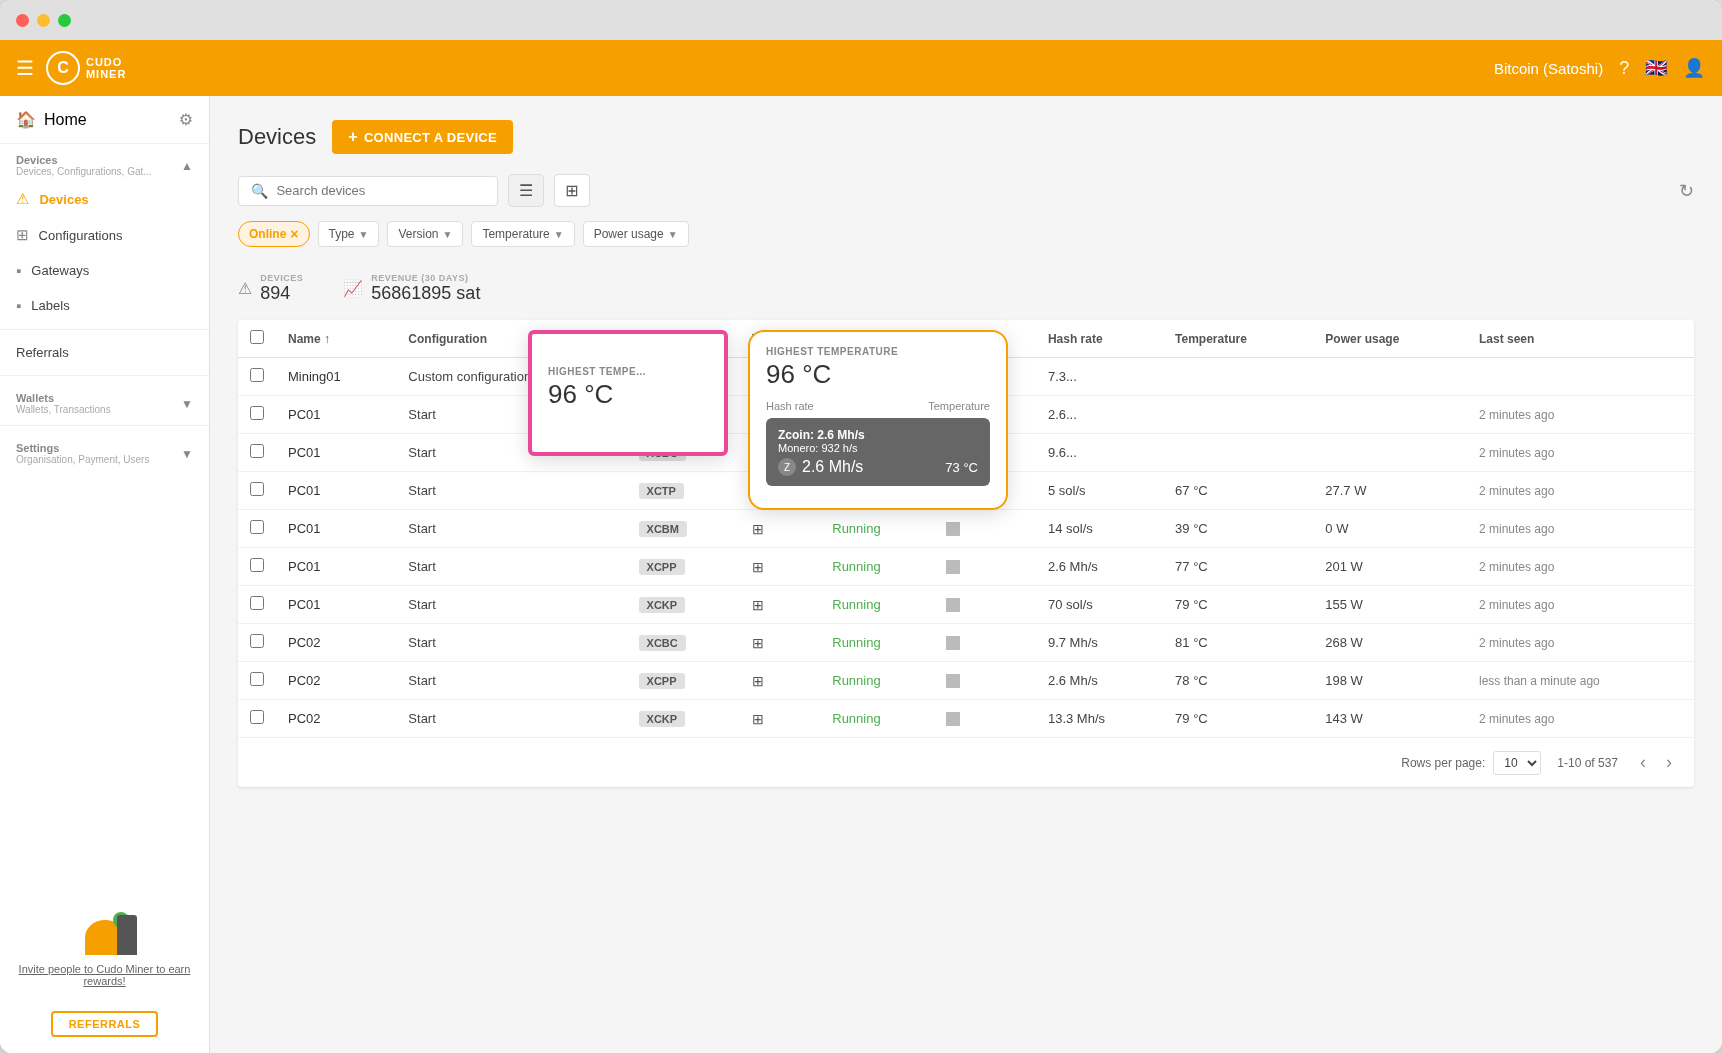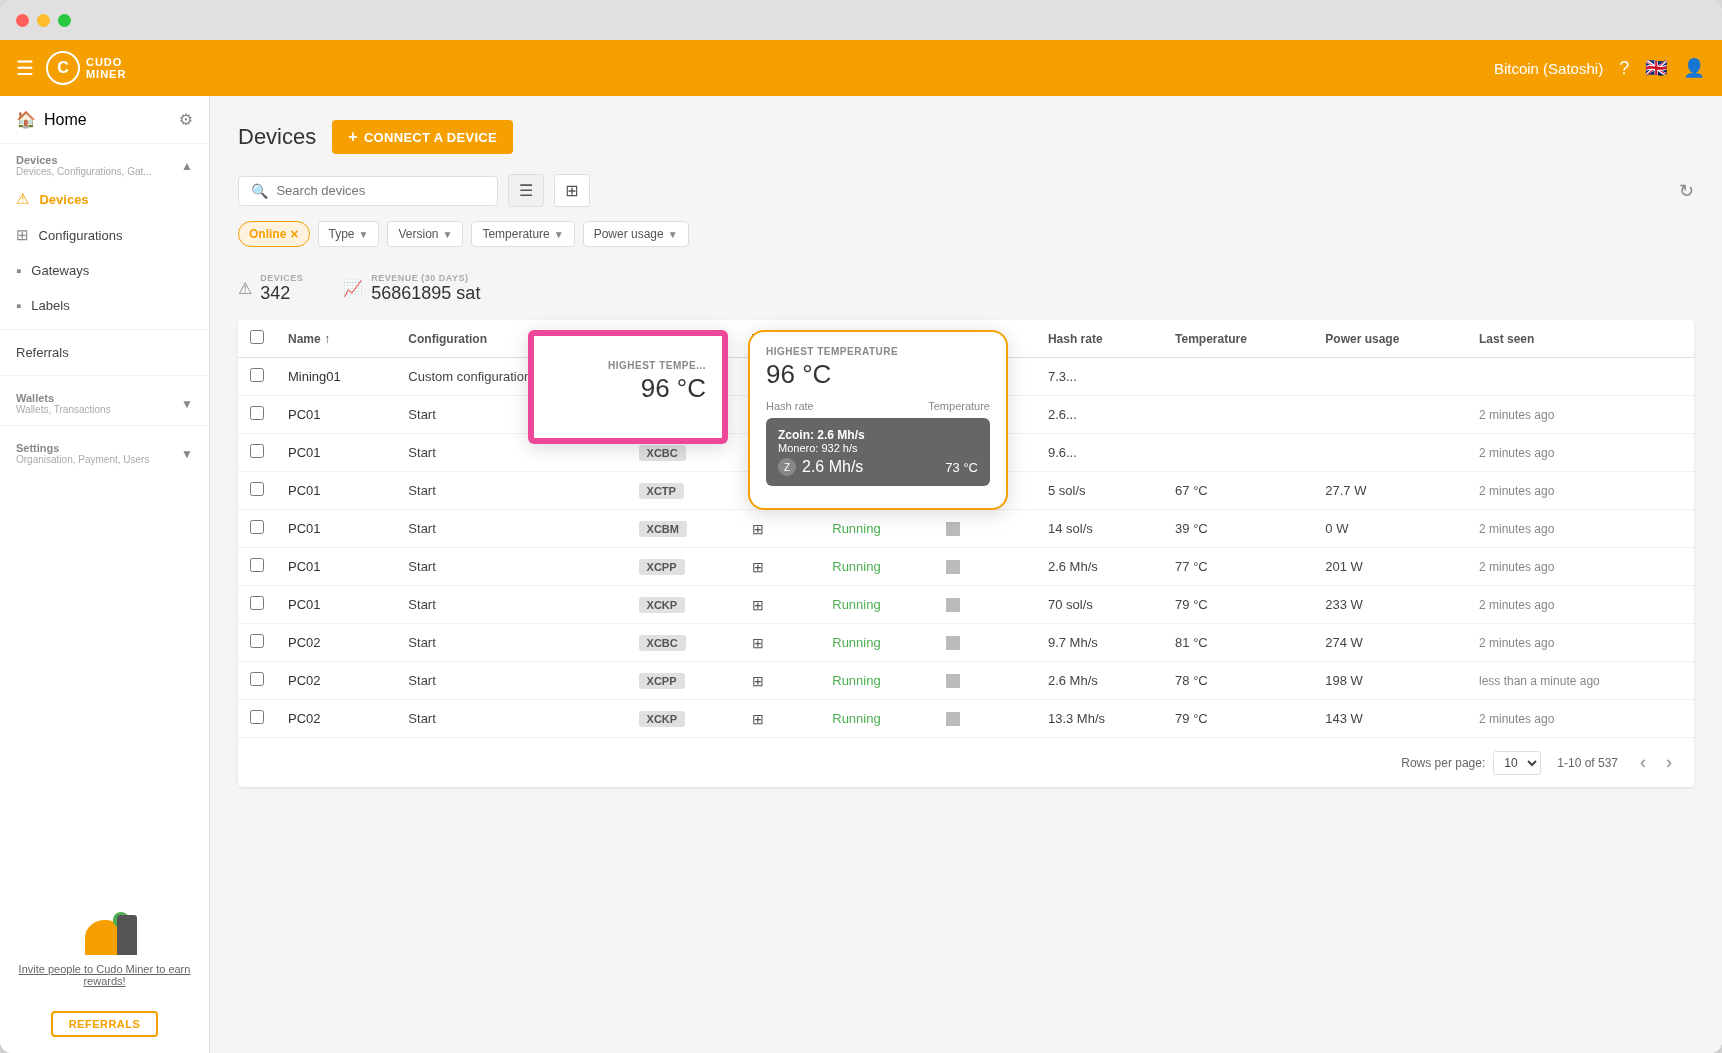--- a/index.html
+++ b/index.html
@@ -257,21 +257,21 @@
           <span>Power usage</span>
           <span class="filter-dropdown-arrow">▼</span>
         </div>
       </div>
 
       <div class="stats-bar">
         <div class="stat-item">
           <span class="stat-icon">⚠</span>
           <div class="stat-content">
             <span class="stat-label">DEVICES</span>
-            <span class="stat-value">342</span>
+            <span class="stat-value">894</span>
           </div>
         </div>
         <div class="stat-item">
           <span class="stat-icon">📈</span>
           <div class="stat-content">
             <span class="stat-label">REVENUE (30 DAYS)</span>
             <span class="stat-value">56861895 sat</span>
           </div>
         </div>
       </div>
@@ -389,36 +389,36 @@
     <td class="name-col">PC01</td>
     <td>Start</td>
     <td><span class="label-badge">XCKP</span></td>
     <td><span class="os-icon">⊞</span></td>
     <td class="status-running">Running</td>
     <td>
                   <div style="width:14px;height:14px;background:#bbb;"></div>
                 </td>
     <td class="hashrate-val">70 sol/s</td>
     <td class="temp-val">79 °C</td>
-    <td class="power-val">233 W</td>
+    <td class="power-val">155 W</td>
     <td class="lastseen-val">2 minutes ago</td>
   </tr>
               <tr>
     <td><input type="checkbox" class="checkbox" style=""></td>
     <td class="name-col">PC02</td>
     <td>Start</td>
     <td><span class="label-badge">XCBC</span></td>
     <td><span class="os-icon">⊞</span></td>
     <td class="status-running">Running</td>
     <td>
                   <div style="width:14px;height:14px;background:#bbb;"></div>
                 </td>
     <td class="hashrate-val">9.7 Mh/s</td>
     <td class="temp-val">81 °C</td>
-    <td class="power-val">274 W</td>
+    <td class="power-val">268 W</td>
     <td class="lastseen-val">2 minutes ago</td>
   </tr>
               <tr>
     <td><input type="checkbox" class="checkbox" style=""></td>
     <td class="name-col">PC02</td>
     <td>Start</td>
     <td><span class="label-badge">XCPP</span></td>
     <td><span class="os-icon">⊞</span></td>
     <td class="status-running">Running</td>
     <td>
@@ -455,21 +455,21 @@
             <option>50</option>
           </select>
           <span class="page-info">1-10 of 537</span>
           <button class="page-nav">‹</button>
           <button class="page-nav">›</button>
         </div>
 
         <div class="overlay-container">
 
 
-          <div style="position:absolute;top:10px;left:290px;background:white;border:6px solid #ec4899;border-radius:6px;padding:24px 16px;min-width:200px;box-shadow:0 4px 20px rgba(0,0,0,0.15);text-align:right;">
+          <div style="position:absolute;top:10px;left:290px;background:white;border:4px solid #ec4899;border-radius:6px;padding:32px 16px;min-width:200px;box-shadow:0 4px 20px rgba(0,0,0,0.15);">
             <div style="font-size:10px;color:#888;text-transform:uppercase;font-weight:700;letter-spacing:0.5px;margin-bottom:2px;">HIGHEST TEMPE...</div>
             <div style="font-size:26px;color:#333;font-weight:300;margin-bottom:10px;">96 °C</div>
           </div>
 
           <div style="position:absolute;top:10px;left:510px;background:white;border:2px solid #f5a000;border-radius:16px;padding:14px 16px;min-width:260px;box-shadow:0 4px 20px rgba(0,0,0,0.15);">
             <div style="font-size:10px;color:#888;text-transform:uppercase;font-weight:700;letter-spacing:0.5px;margin-bottom:2px;">HIGHEST TEMPERATURE</div>
             <div style="font-size:26px;color:#333;font-weight:300;margin-bottom:10px;">96 °C</div>
             <div style="display:flex;align-items:center;justify-content:space-between;margin-bottom:6px;">
               <span style="font-size:11px;color:#888;">Hash rate</span>
               <span style="font-size:11px;color:#888;">Temperature</span>

